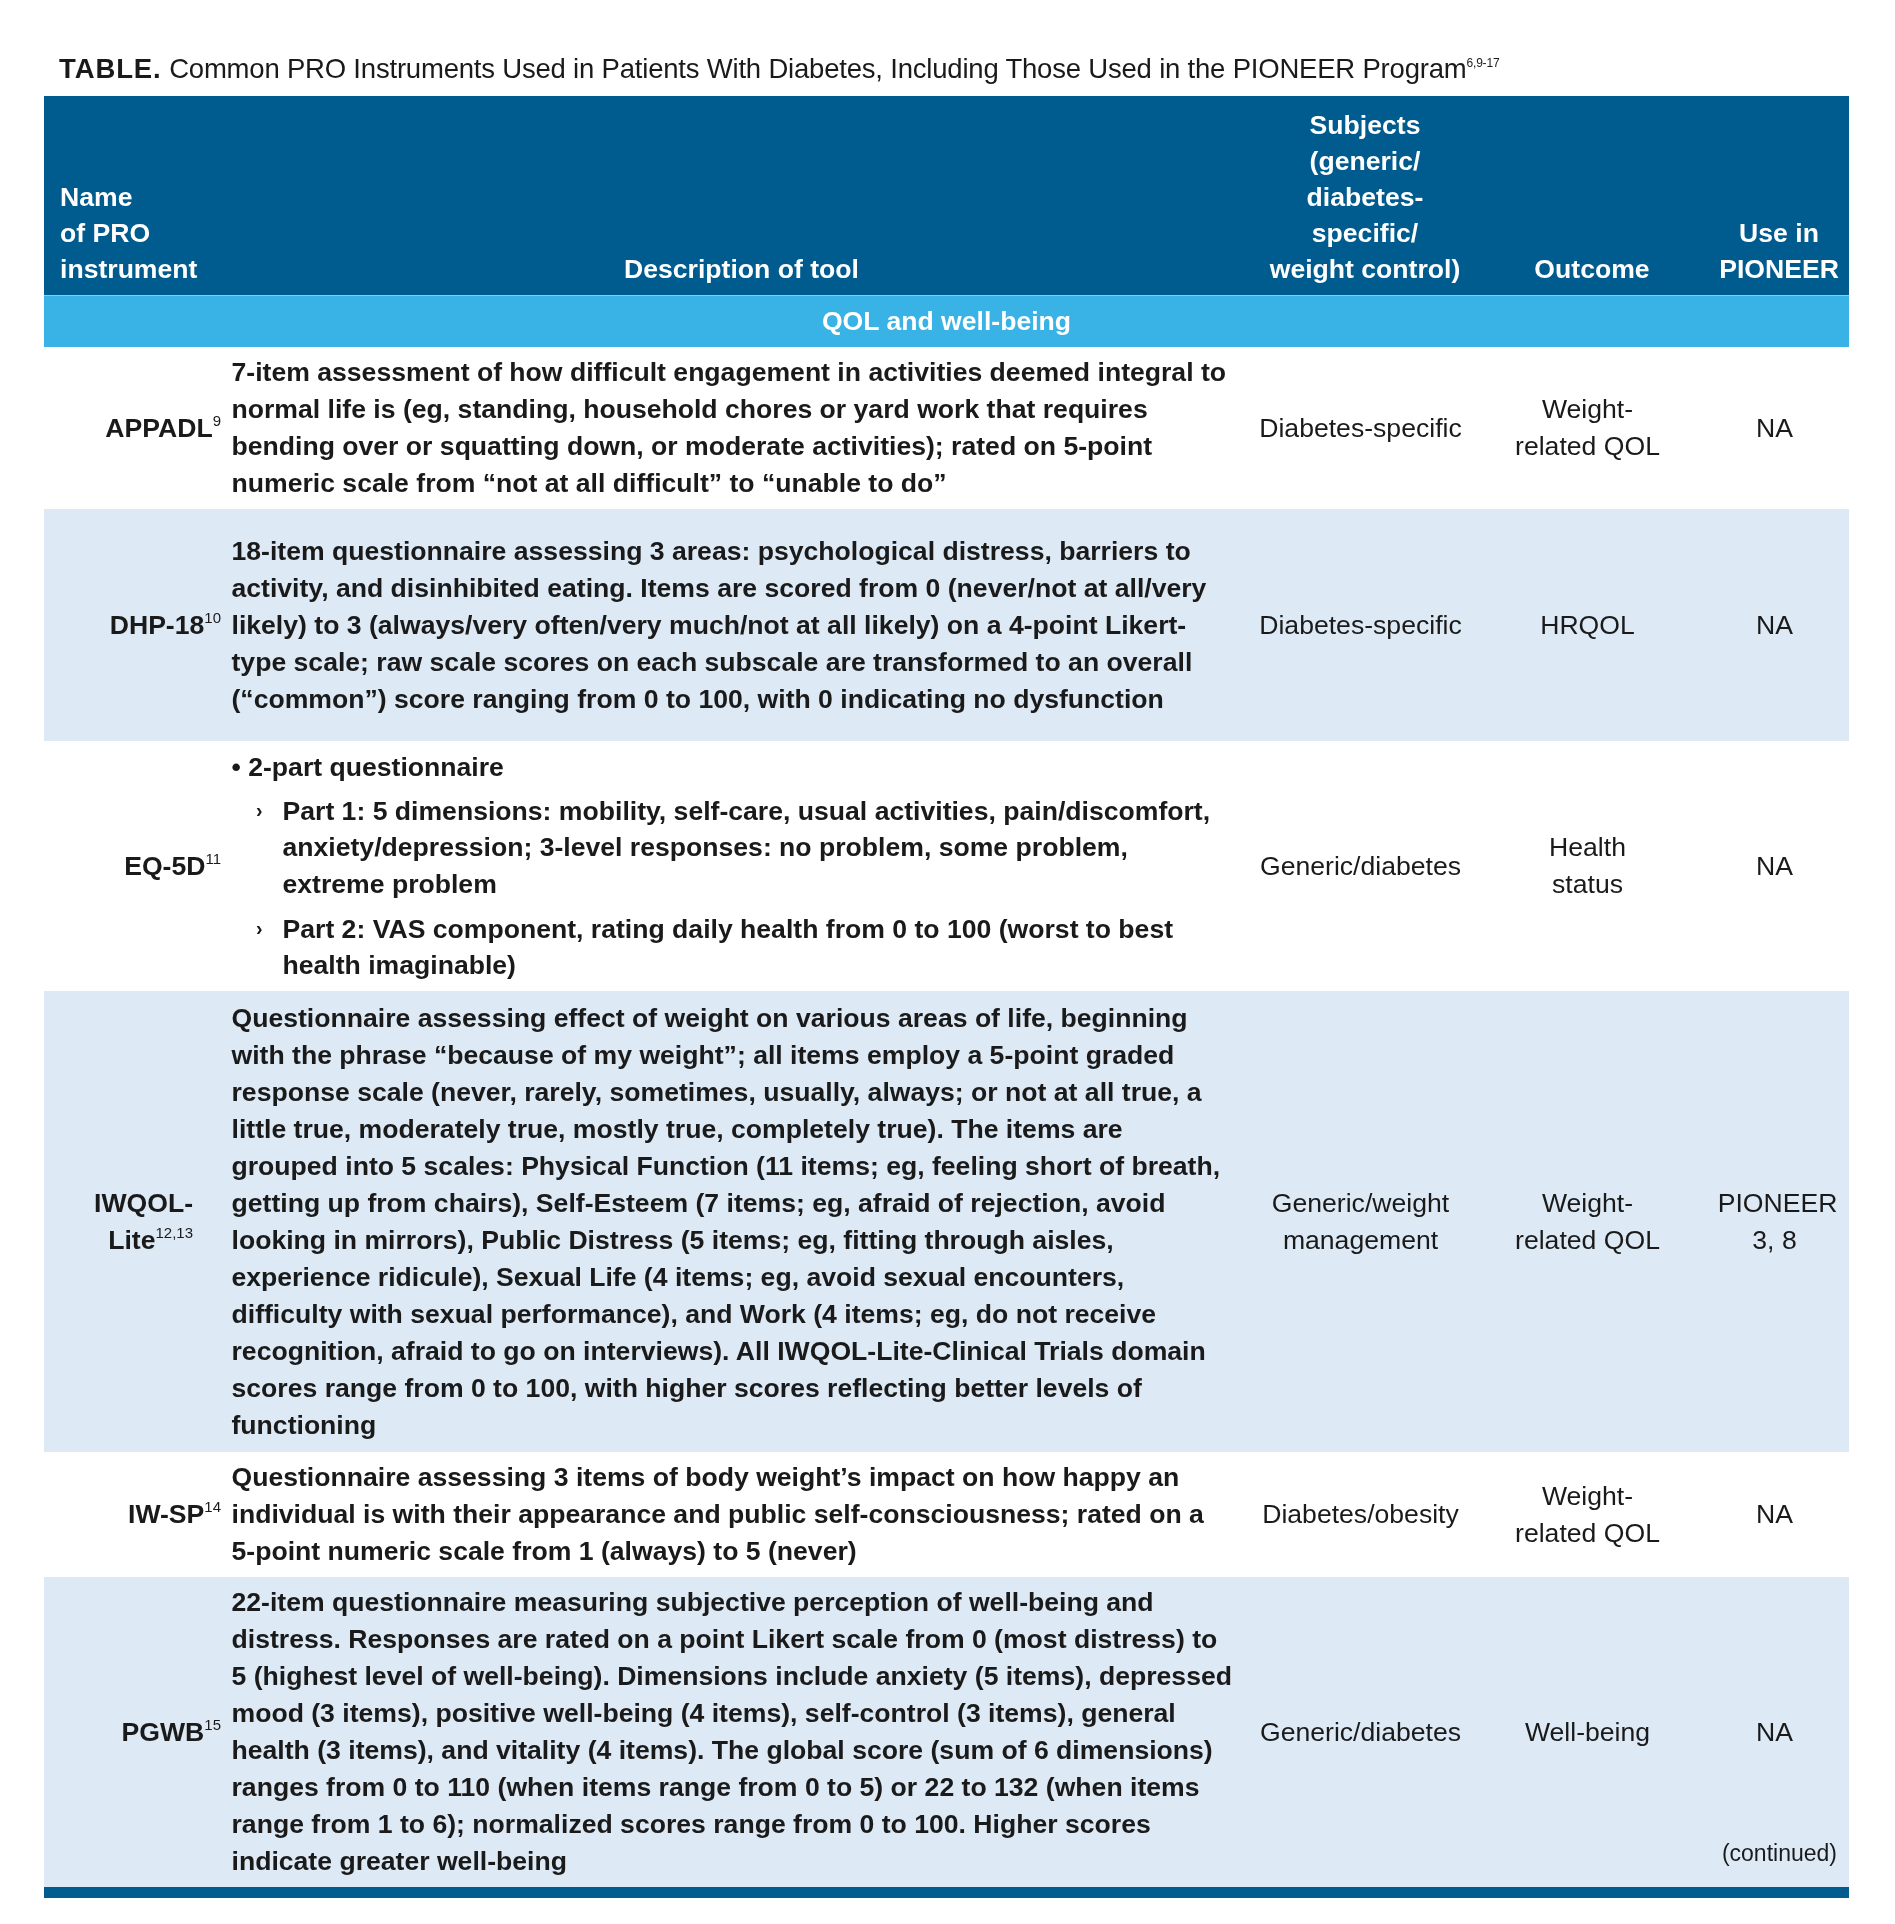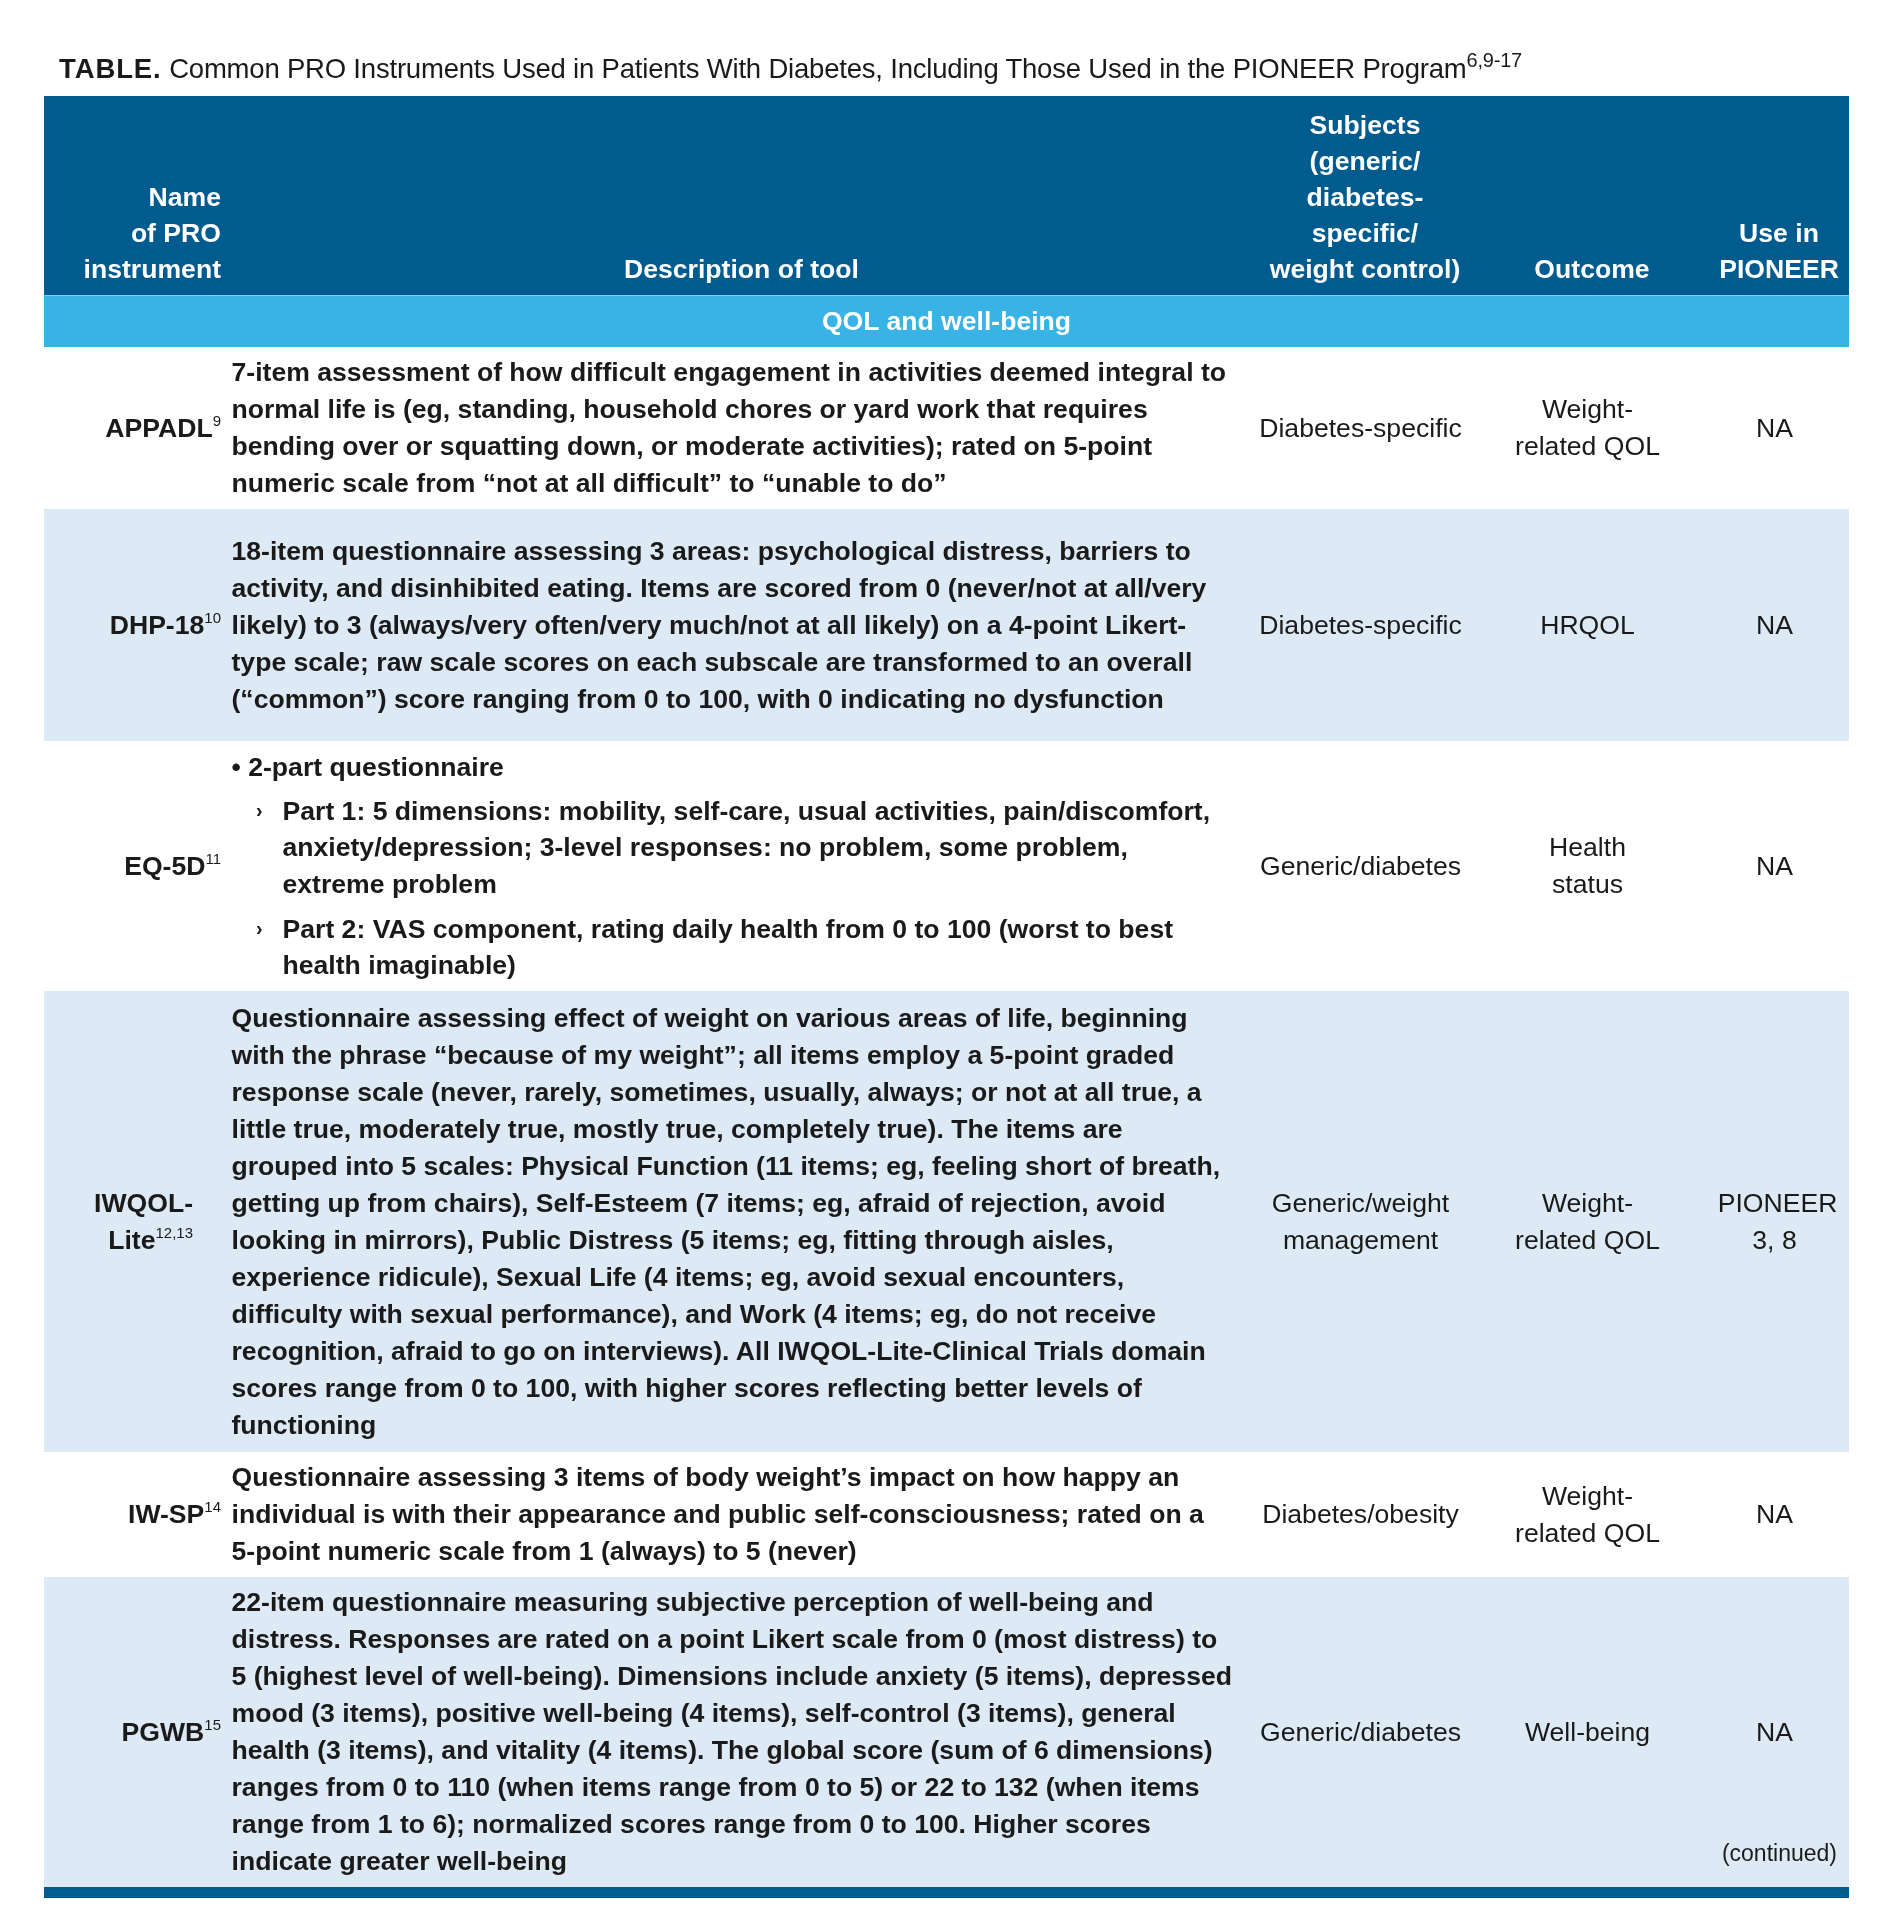--- a/index.html
+++ b/index.html
@@ -8,39 +8,39 @@
       font-family: "Liberation Sans", "DejaVu Sans", sans-serif;
       color: #1a1a1a;
     }
     .caption {
       position: absolute; left: 59px; top: 51px;
       font-size: 27.5px; line-height: 35px; white-space: nowrap;
       font-family: "Liberation Sans", sans-serif;
       letter-spacing: -0.2px;
     }
     .caption .lead { font-weight: bold; letter-spacing: 0.9px; }
-    .caption sup { font-size: 20px; vertical-align: 10.6px; line-height: 0; }
+    .caption sup { font-size: 12px; vertical-align: 10.6px; line-height: 0; }
     .table-wrap {
       position: absolute; left: 44px; top: 96px; width: 1805px;
     }
     table {
       border-collapse: collapse; width: 1805px; table-layout: fixed;
       font-family: "Liberation Sans", sans-serif;
     }
     col.c-name { width: 184px; }
     col.c-desc { width: 1018px; }
     col.c-subj { width: 229px; }
     col.c-out { width: 225px; }
     col.c-use { width: 149px; }
     thead tr.head-row th {
       background: #005b8f; color: #ffffff; font-weight: bold;
       font-size: 26.6px; line-height: 36px; vertical-align: bottom;
       padding: 10.6px 7px 8.9px 16px; text-align: center; margin-top: 36px;
     }
-    thead tr.head-row th.h-name { text-align: right; }
+    thead tr.head-row th.h-name { text-align: left; }
     thead tr.section-row th {
       background: #39b3e6; color: #ffffff; font-weight: bold;
       font-size: 26.6px; line-height: 35px; text-align: center;
       padding: 8px 0 8px 0;
       border-top: 0.9px solid #7fcff0;
     }
     tbody td {
       font-size: 26.6px; line-height: 37px; vertical-align: middle;
       padding: 7px 7px 7px 16px;
     }

